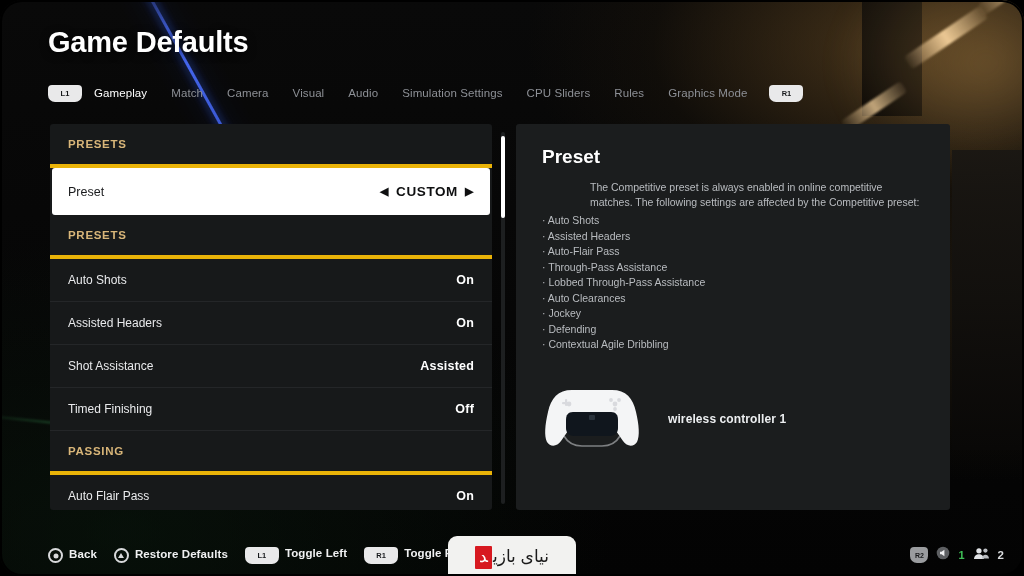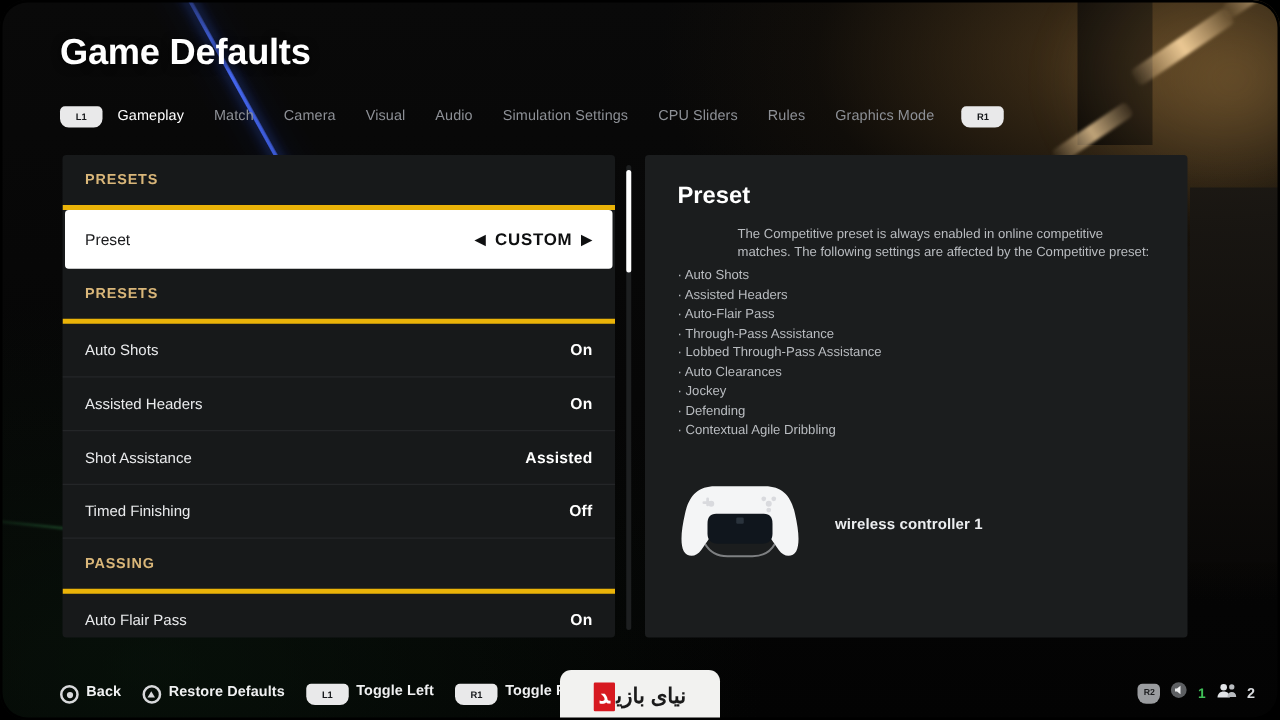--- a/index.html
+++ b/index.html
@@ -331,21 +331,21 @@
     background: #f2f2f0;
     border-radius: 9px 9px 0 0;
     display: flex;
     align-items: center;
     justify-content: center;
     gap: 0px;
     overflow: hidden;
   }
   .wm-text {
     font-size: 17px;
-    font-weight: bold;
+    font-weight: normal;
     color: #1b1b1b;
     direction: rtl;
     letter-spacing: -1px;
     line-height: 1;
   }
   .wm-red {
     background: #d71920;
     color: #ffffff;
     padding: 1px 4px 3px 4px;
     border-radius: 1px;

